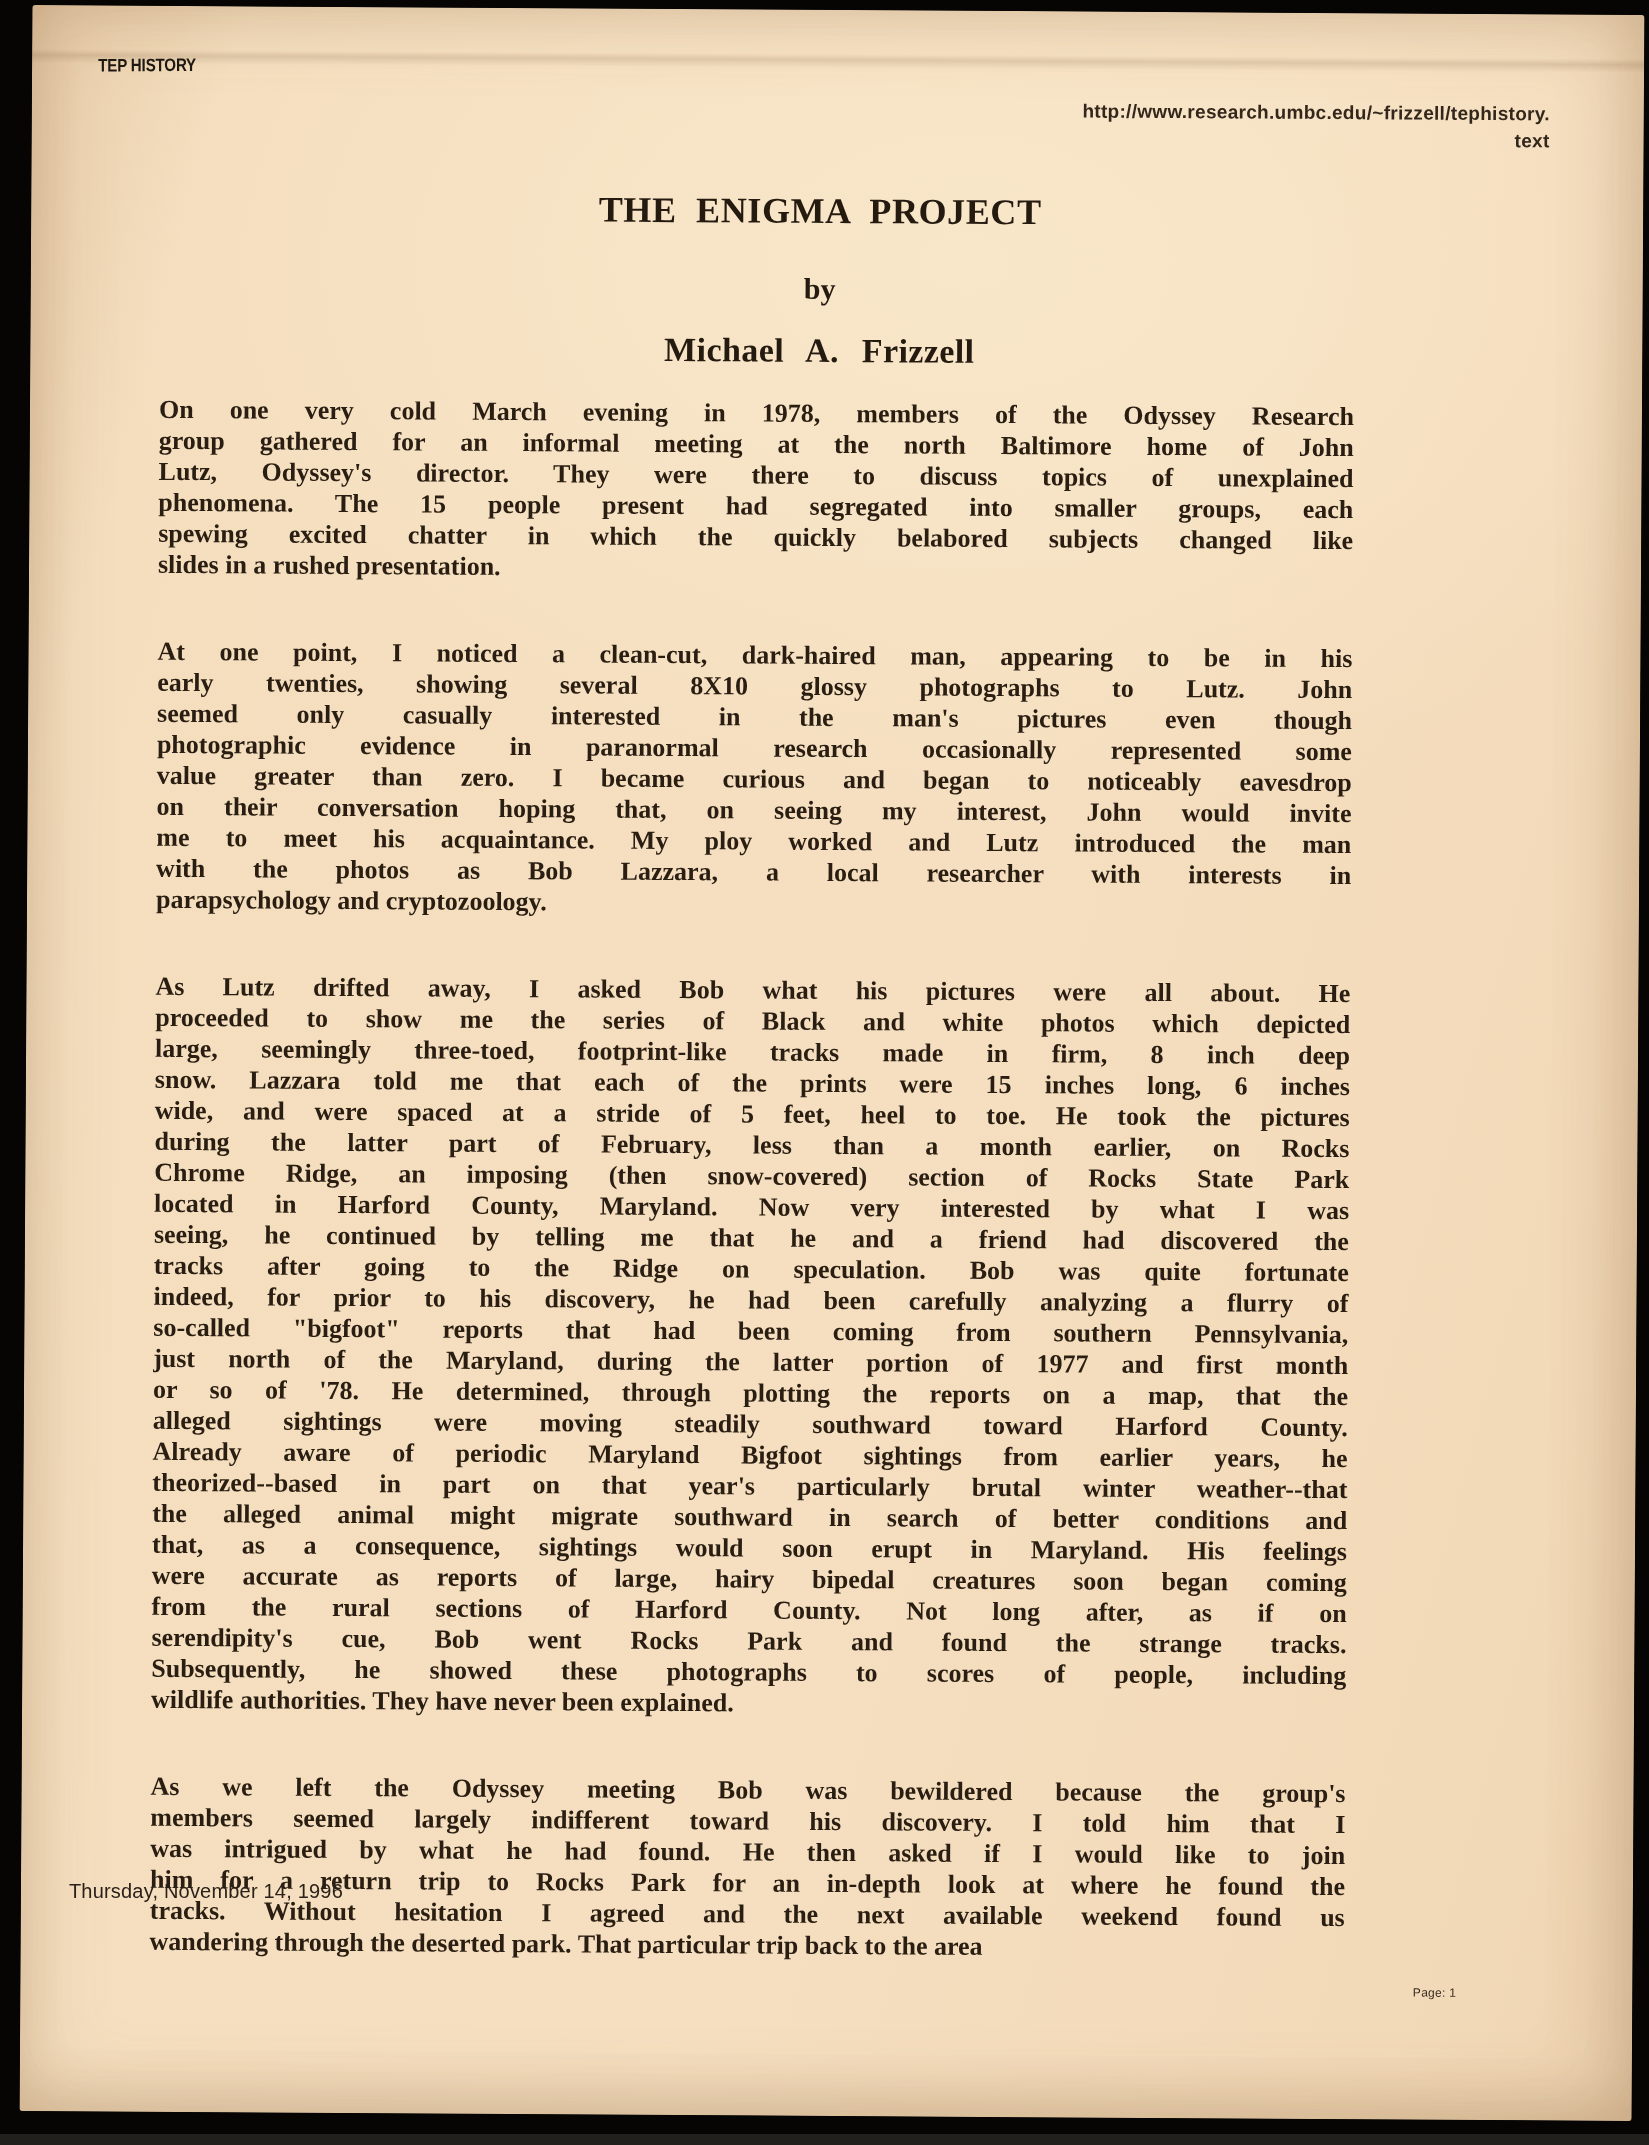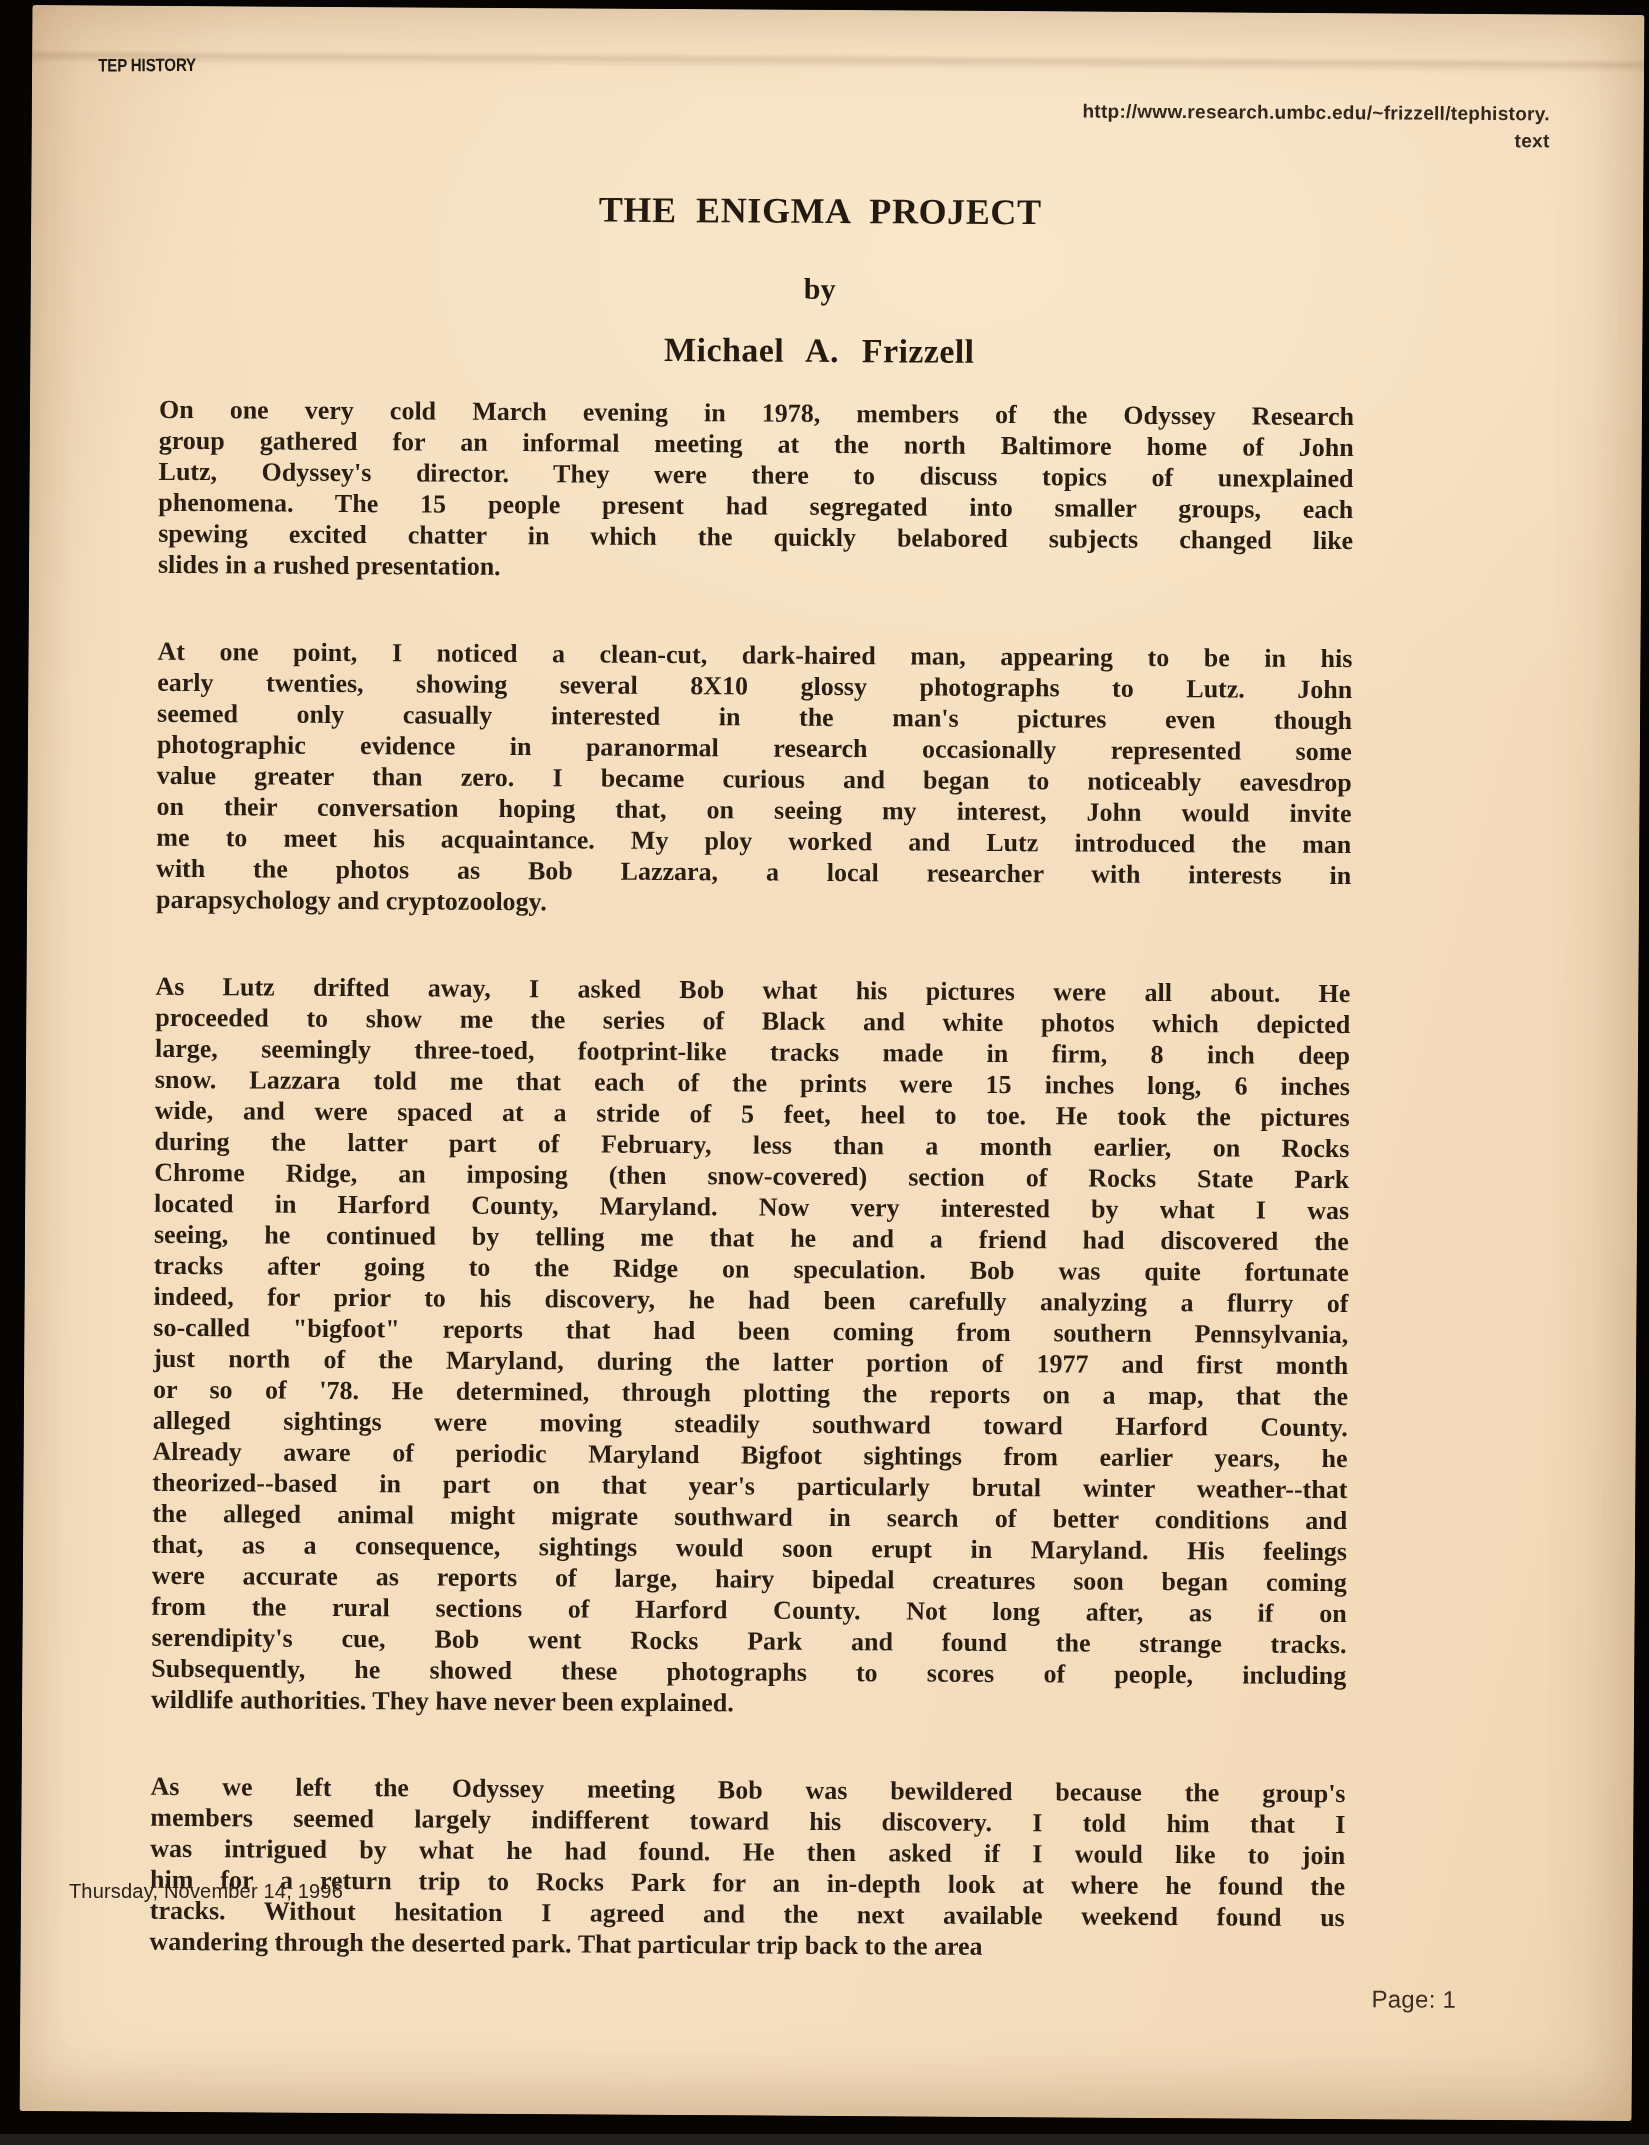--- a/index.html
+++ b/index.html
@@ -48,21 +48,21 @@
   .footer-date{
     position:absolute;left:48px;top:1874px;
     font-family:"Liberation Sans","DejaVu Sans",sans-serif;
     font-size:20px;font-weight:500;color:#2b211a;letter-spacing:0.2px;
     transform:rotate(-0.35deg);
     text-align:right;
   }
   .footer-page{
     position:absolute;right:176px;top:1972px;
     font-family:"Liberation Sans","DejaVu Sans",sans-serif;
-    font-size:24px;font-weight:500;color:#3a2d20;letter-spacing:0.3px;margin-left:28px;
+    font-size:12px;font-weight:500;color:#3a2d20;letter-spacing:0.3px;margin-left:28px;
   }
   .bottom-strip{
     position:absolute;left:0;bottom:0;width:100%;height:11px;background:#21201c;
   }
 </style>
 </head>
 <body>
 
 <div class="paper">
 

